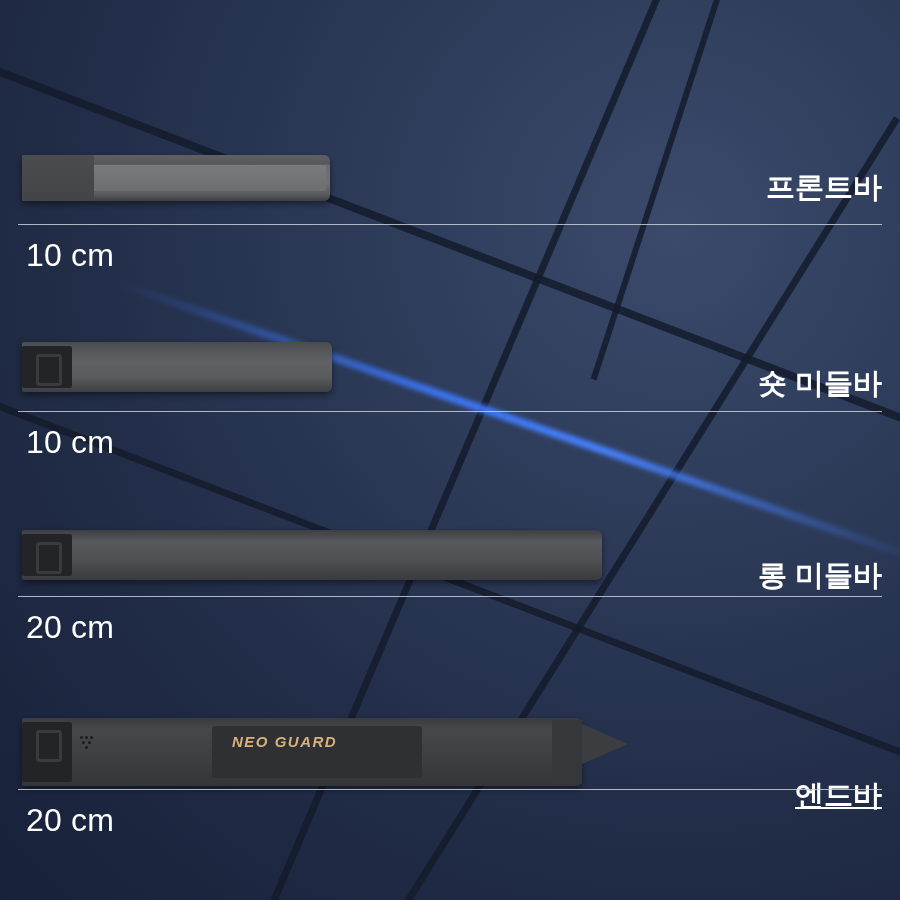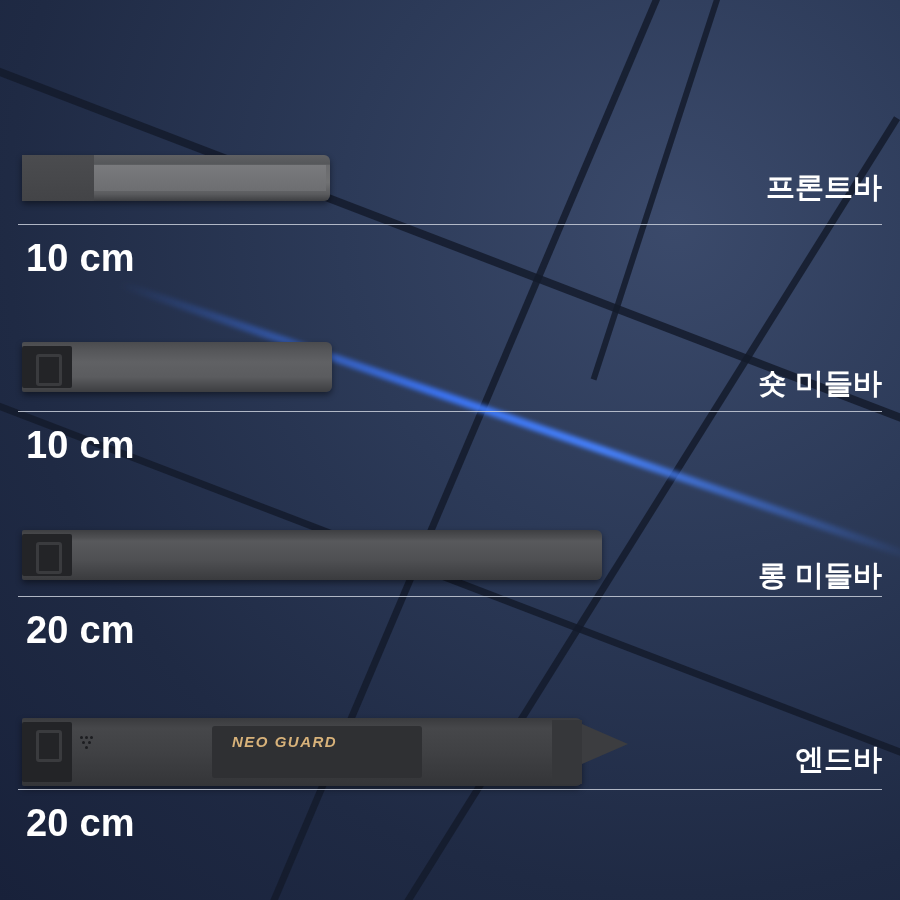--- a/index.html
+++ b/index.html
@@ -11,21 +11,21 @@
   }
   .bg-layer { position: absolute; inset: 0; pointer-events: none; }
   .seam { position: absolute; background: #141b2c; opacity: 0.85; transform-origin: 0 0; }
   .beam {
     position: absolute; height: 8px; transform-origin: 0 50%;
     background: linear-gradient(90deg, rgba(50,100,230,0) 0%, rgba(60,120,255,0.9) 40%, rgba(70,130,255,0.95) 60%, rgba(50,100,230,0) 100%);
     filter: blur(2px);
   }
   .row { position: absolute; left: 0; width: 900px; }
   .divider { position: absolute; left: 18px; width: 864px; height: 1px; background: #c9cfdb; opacity: 0.85; }
-  .size-label { position: absolute; left: 26px; font-size: 38px; font-weight: bold; letter-spacing: 0.2px; }
+  .size-label { position: absolute; left: 26px; font-size: 32px; font-weight: normal; letter-spacing: 0.2px; }
   .name-label { position: absolute; right: 18px; font-size: 29px; font-weight: bold; text-align: right; }
   .bar { position: absolute; left: 22px; border-radius: 2px 6px 6px 2px; box-shadow: 0 3px 6px rgba(0,0,0,0.45); }
   .bar-front {
     width: 308px; height: 46px;
     background: linear-gradient(180deg, #5f6063 0%, #55575a 20%, #6a6b6e 22%, #707173 60%, #5a5b5e 85%, #3e3f42 100%);
   }
   .bar-front .face {
     position: absolute; left: 72px; right: 4px; top: 10px; bottom: 10px;
     background: linear-gradient(180deg, #797a7d, #6d6e71);
   }
@@ -112,16 +112,16 @@
         <span style="left:10px;top:0"></span>
       <span style="left:2px;top:5px"></span>
         <span style="left:8px;top:5px"></span>
         <span style="left:5px;top:10px"></span>
     </div>
     <div class="inset"></div>
     <div class="brand">NEO GUARD</div>
     <div class="tipbody"></div>
     <div class="tip"></div>
   </div>
-  <div class="name-label" style="top:740px;">엔드바</div>
+  <div class="name-label" style="top:776px;text-decoration:underline;">엔드바</div>
   <div class="divider" style="top:789px;"></div>
   <div class="size-label" style="top:802px;">20 cm</div>
 </div>
 
 </body></html>

